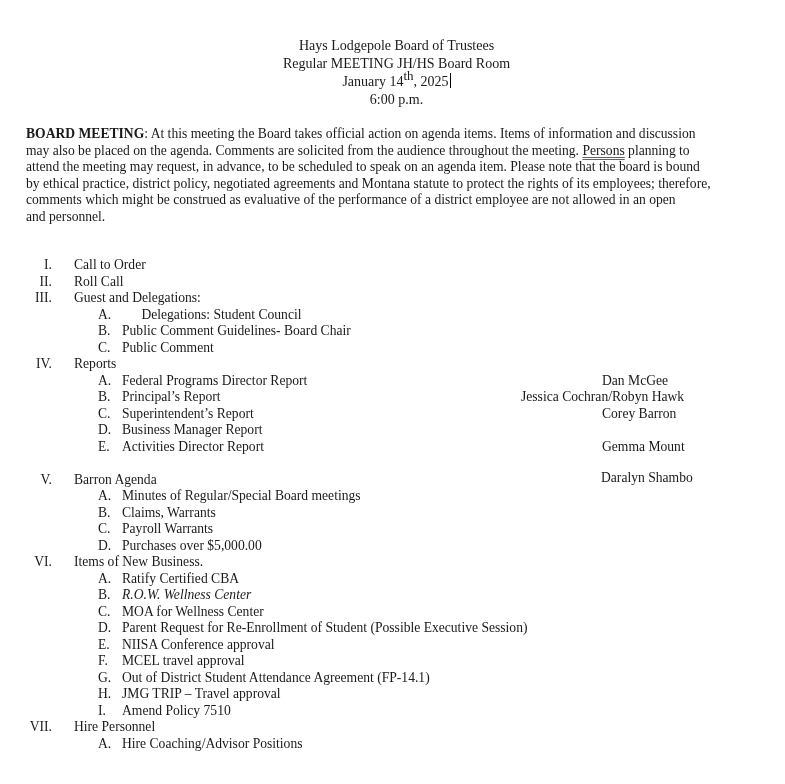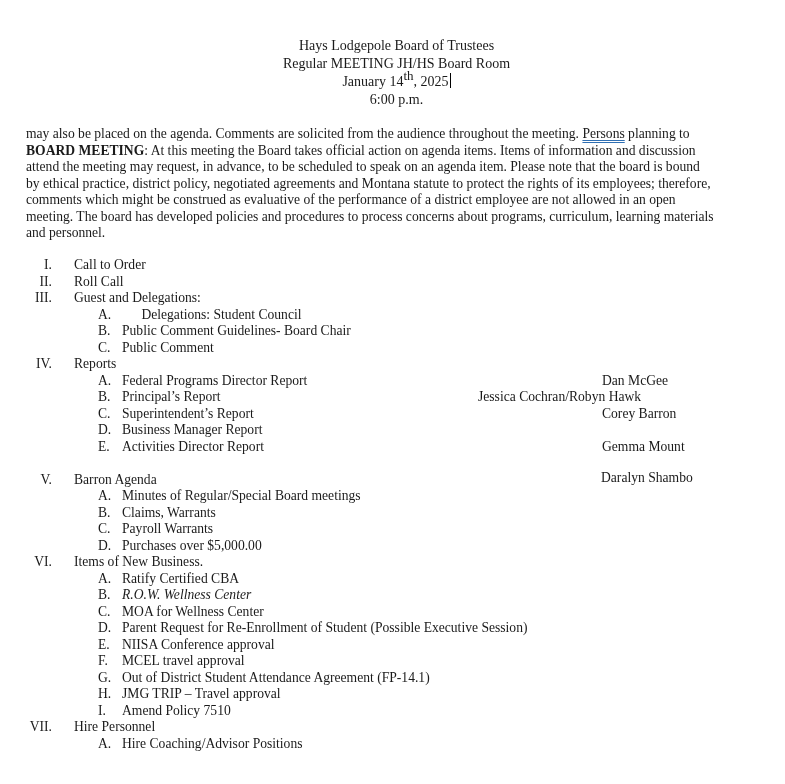--- a/index.html
+++ b/index.html
@@ -100,21 +100,21 @@
       position: absolute;
       left: 122px;
       top: 0;
     }
     .presenter {
       position: absolute;
       top: 0;
       left: 602px;
     }
     .presenter.wide {
-      left: 478px;
+      left: 521px;
       text-align: right;
     }
     .presenter.d {
       left: 601px;
       margin-top: 48px;
     }
     .gap {
       height: 16.5px;
     }
   </style>
@@ -124,26 +124,25 @@
 <div class="page">
 
   <div class="header">
     <span class="line">Hays Lodgepole Board of Trustees</span>
     <span class="line">Regular MEETING JH/HS Board Room</span>
     <span class="line"><span>January 14</span><sup>th</sup><span>, 2025</span><span class="caret"></span></span>
     <span class="line">6:00 p.m.</span>
   </div>
 
   <div class="intro">
+    <span class="pline"><b>BOARD MEETING</b><span>: At this meeting the Board takes official action on agenda items. Items of information and discussion</span></span>
     <span class="pline"><span>may also be placed on the agenda. Comments are solicited from the audience throughout the meeting. </span><span class="grammar">Persons</span><span> planning to</span></span>
-    <span class="pline"><b>BOARD MEETING</b><span>: At this meeting the Board takes official action on agenda items. Items of information and discussion</span></span>
     <span class="pline">attend the meeting may request, in advance, to be scheduled to speak on an agenda item. Please note that the board is bound</span>
     <span class="pline">by ethical practice, district policy, negotiated agreements and Montana statute to protect the rights of its employees; therefore,</span>
     <span class="pline">comments which might be construed as evaluative of the performance of a district employee are not allowed in an open</span>
-    <span class="pline">meeting. The board has developed policies and procedures to process concerns about programs, curriculum, learning materials</span>
     <span class="pline">and personnel.</span>
   </div>
 
   <div class="agenda" id="agenda">
       <div class="row">
         <span class="roman">I.</span>
         <span class="sec-title">Call to Order</span>
       </div>
       <div class="row">
         <span class="roman">II.</span>

